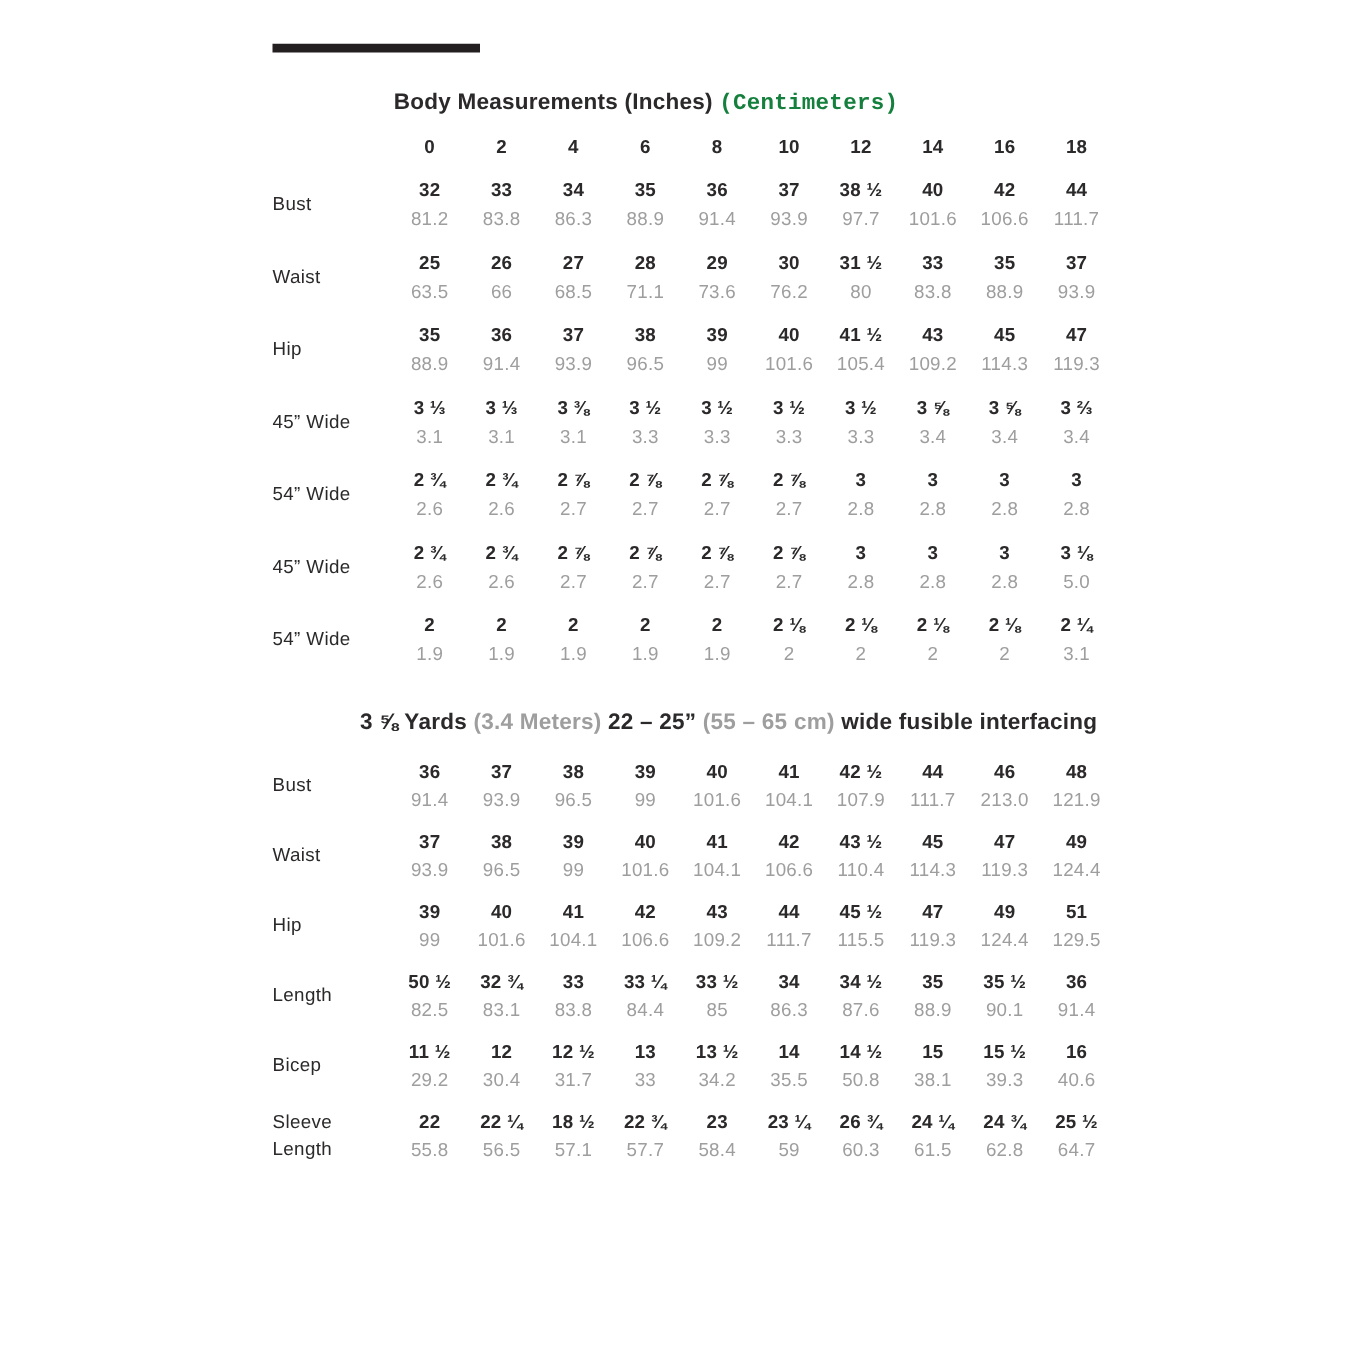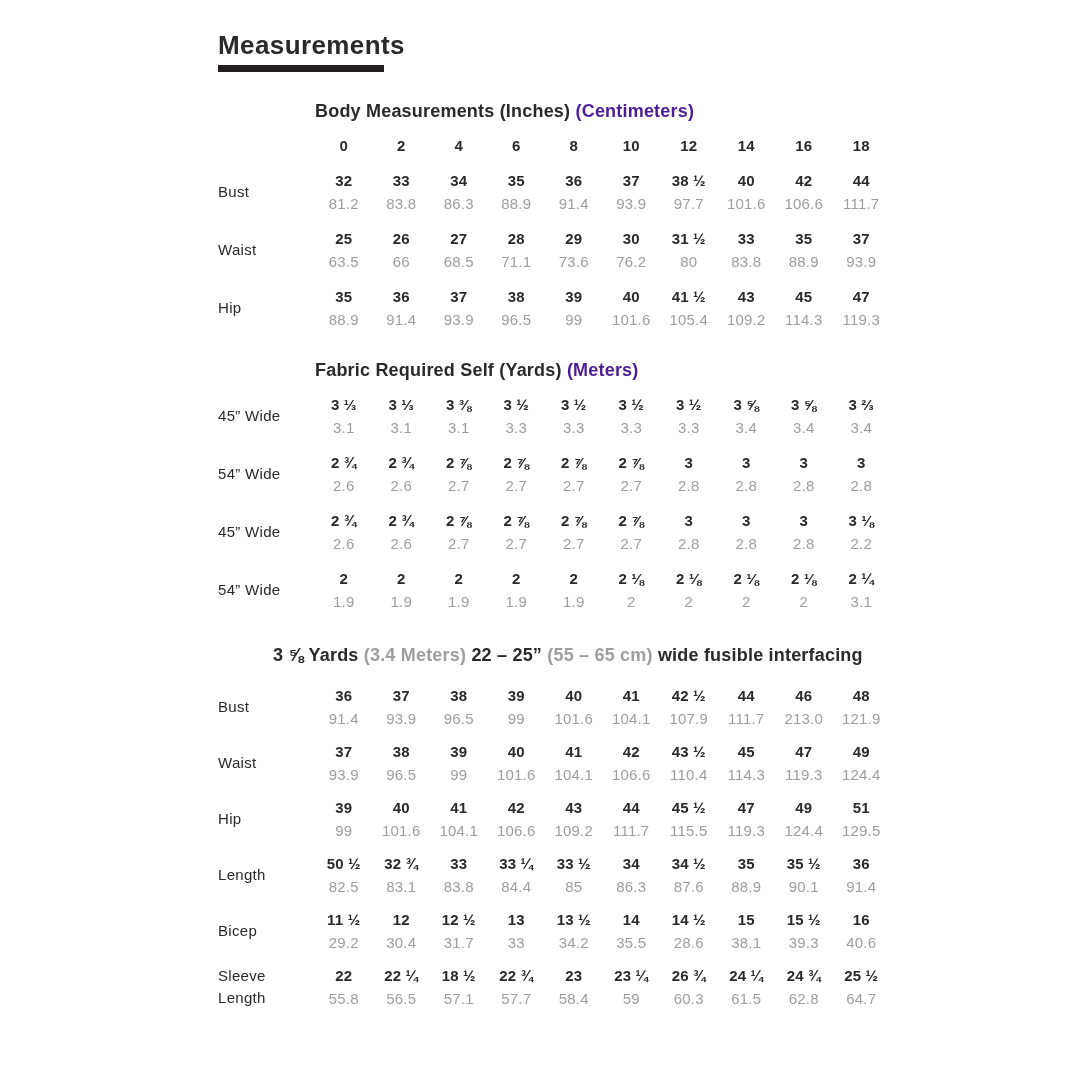--- a/index.html
+++ b/index.html
@@ -15,55 +15,54 @@
     font-size:26px;font-weight:bold;letter-spacing:.4px;
     line-height:30px;margin:0;
   }
   .title-rule{width:166px;height:7px;background:#231f20;margin-top:5px;}
 
   .sec-h{
     margin-left:97px;margin-top:28px;
     font-size:18px;font-weight:bold;letter-spacing:.2px;line-height:22px;
     white-space:nowrap;
   }
-  .sec-h .sub{color:#4c1d95;}
+  .sec-h .sub{color:#15803d;font-family:Liberation Mono, monospace;}
 
   .trow{
     display:grid;
     grid-template-columns:97px repeat(10,57.5px);
     align-items:center;
     margin-top:12px;
   }
   .sizes-row{margin-top:12px;}
   .row-label{
     font-size:15px;letter-spacing:.3px;line-height:22px;
     max-width:78px;
   }
   .cell{text-align:center;}
   .v-in{font-weight:bold;font-size:15px;line-height:23px;letter-spacing:.2px;white-space:nowrap;}
   .v-cm{color:#9e9e9e;font-size:15px;line-height:23px;letter-spacing:.2px;white-space:nowrap;}
 
   .note{
-    margin-left:55px;margin-top:31px;
+    margin-left:70px;margin-top:31px;
     font-size:18px;line-height:22px;letter-spacing:.2px;
     white-space:nowrap;
   }
   .note .b{font-weight:bold;color:#2b292a;}
   .note .g{font-weight:bold;color:#9e9e9e;}
 
   
   #sec-finished .trow{margin-top:10px;}
 </style>
 </head>
 <body>
 
 <div class="page">
   <div class="content">
 
-    <h1 class="page-title">Measurements</h1>
     <div class="title-rule"></div>
 
     <div id="sec-body">
         <div class="sec-h"><span class="main">Body Measurements (Inches)</span> <span class="sub">(Centimeters)</span></div>
         <div class="trow sizes-row">
           <div class="row-label"></div>
           <div class="cell">
             <div class="v-in">0</div>
           </div>
           <div class="cell">
@@ -216,21 +215,20 @@
           </div>
           <div class="cell">
             <div class="v-in">45</div>
             <div class="v-cm">114.3</div>
           </div>
           <div class="cell">
             <div class="v-in">47</div>
             <div class="v-cm">119.3</div>
           </div>
         </div>
-        <div class="sec-h"><span class="main">Fabric Required Self (Yards)</span> <span class="sub">(Meters)</span></div>
         <div class="trow">
           <div class="row-label">45” Wide</div>
           <div class="cell">
             <div class="v-in">3 ⅓</div>
             <div class="v-cm">3.1</div>
           </div>
           <div class="cell">
             <div class="v-in">3 ⅓</div>
             <div class="v-cm">3.1</div>
           </div>
@@ -343,21 +341,21 @@
           <div class="cell">
             <div class="v-in">3</div>
             <div class="v-cm">2.8</div>
           </div>
           <div class="cell">
             <div class="v-in">3</div>
             <div class="v-cm">2.8</div>
           </div>
           <div class="cell">
             <div class="v-in">3 ⅛</div>
-            <div class="v-cm">2.2</div>
+            <div class="v-cm">5.0</div>
           </div>
         </div>
         <div class="trow">
           <div class="row-label">54” Wide</div>
           <div class="cell">
             <div class="v-in">2</div>
             <div class="v-cm">1.9</div>
           </div>
           <div class="cell">
             <div class="v-in">2</div>
@@ -594,21 +592,21 @@
           <div class="cell">
             <div class="v-in">13 ½</div>
             <div class="v-cm">34.2</div>
           </div>
           <div class="cell">
             <div class="v-in">14</div>
             <div class="v-cm">35.5</div>
           </div>
           <div class="cell">
             <div class="v-in">14 ½</div>
-            <div class="v-cm">28.6</div>
+            <div class="v-cm">50.8</div>
           </div>
           <div class="cell">
             <div class="v-in">15</div>
             <div class="v-cm">38.1</div>
           </div>
           <div class="cell">
             <div class="v-in">15 ½</div>
             <div class="v-cm">39.3</div>
           </div>
           <div class="cell">

